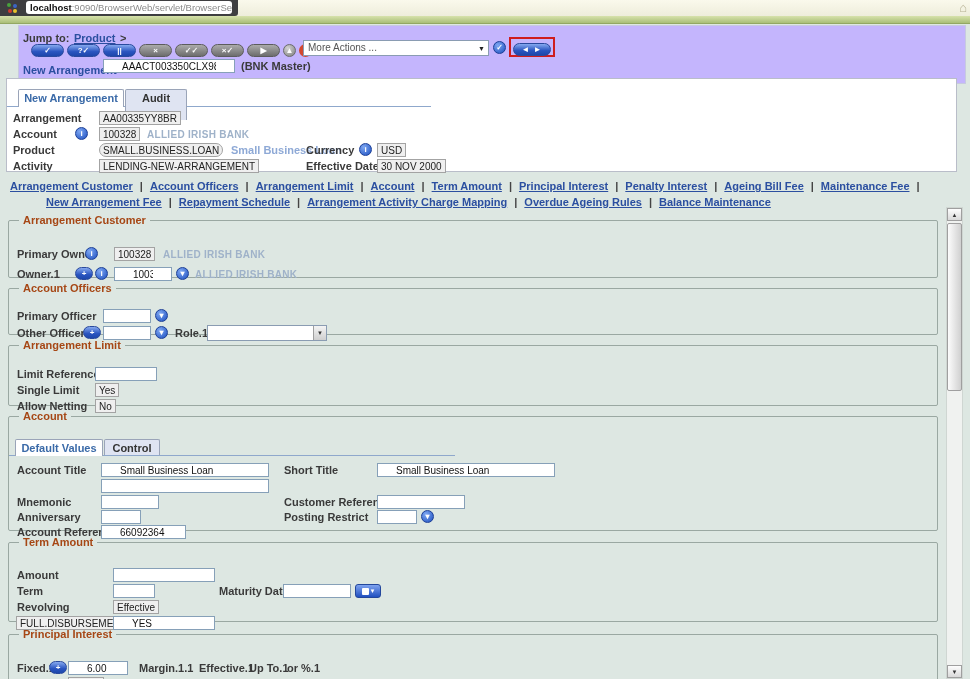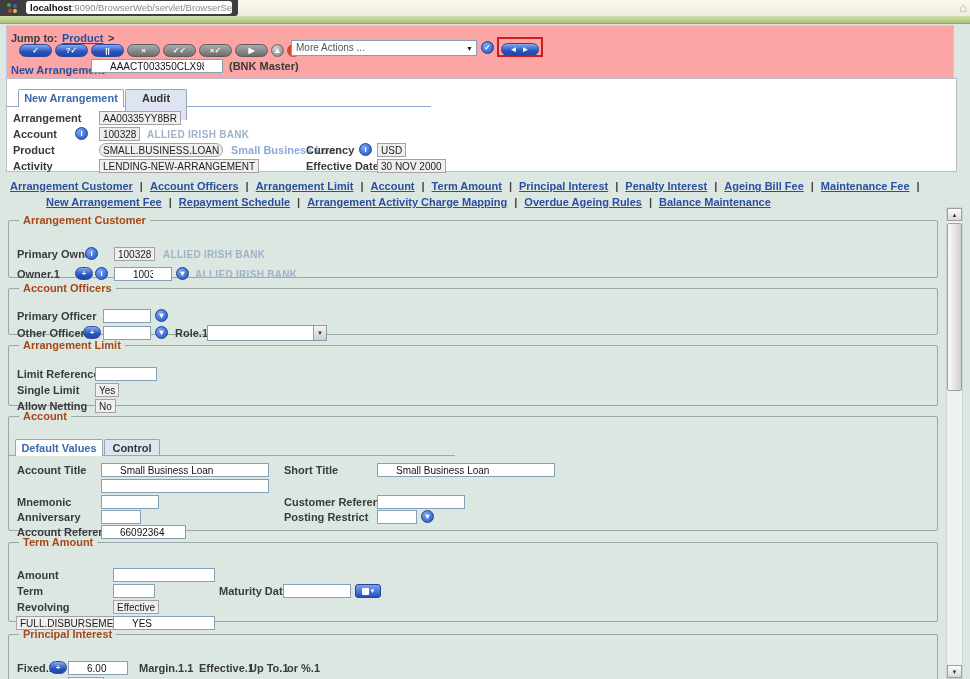--- a/index.html
+++ b/index.html
@@ -10,21 +10,21 @@
   .titlebar{position:absolute;left:0;top:0;width:970px;height:16px;background:linear-gradient(#faf9ec,#eeeddb);}
   .browser-tab{position:absolute;left:0;top:0;width:238px;height:16px;background:#3e3e40;border-radius:0 0 3px 0;}
   .favicon{position:absolute;left:7px;top:3px;width:10px;height:10px;}
   .favicon i{position:absolute;width:4px;height:4px;border-radius:50%;}
   .urlbox{position:absolute;left:26px;top:1px;width:206px;height:13px;background:#fff;border-radius:3px;font-size:9.5px;line-height:13px;padding-left:4px;color:#8a8a8a;white-space:nowrap;overflow:hidden;}
   .urlbox b{color:#101010;}
   .greenbar{position:absolute;left:0;top:16px;width:970px;height:8px;background:linear-gradient(#d7e2ab,#a9be78);border-bottom:1px solid #93a863;}
   .home{position:absolute;right:3px;top:0px;font-size:13px;color:#b6b193;}
 
   
-  .panel{position:absolute;left:6px;top:25px;width:948px;height:59px;background:#fca5a5;border:1px solid #c7cadf;}
+  .panel{position:absolute;left:18px;top:25px;width:948px;height:59px;background:#c4b5fd;border:1px solid #c7cadf;}
   .lbl{font-weight:bold;color:#3a3a3a;font-size:11px;}
   .link{color:#2b4fa0;font-weight:bold;text-decoration:underline;font-size:11px;cursor:pointer;}
   .pill{display:inline-block;height:13px;border-radius:7px;color:#fff;font-size:8px;font-weight:bold;text-align:center;line-height:12px;vertical-align:middle;}
   .pill.blue{background:linear-gradient(#86a9ef,#2a55c0 60%,#1d47ab);border:1px solid #2a4a9e;}
   .pill.gray{background:linear-gradient(#ababab,#6d6d6d);border:1px solid #5c5c5c;}
   .toolbtn{width:33px;margin-right:3px;}
   .circle{display:inline-block;width:13px;height:13px;border-radius:50%;color:#fff;text-align:center;font-size:8px;line-height:12px;font-weight:bold;vertical-align:middle;}
   .circle.blue{background:radial-gradient(circle at 35% 30%,#7fa8f2,#1c4fc0);border:1px solid #1c3f97;}
   .circle.gray{background:radial-gradient(circle at 35% 30%,#d4d4d4,#7e7e7e);border:1px solid #6b6b6b;}
   .lifering{display:inline-block;width:13px;height:13px;border-radius:50%;background:#fff;border:4px solid #d3482e;vertical-align:middle;}

